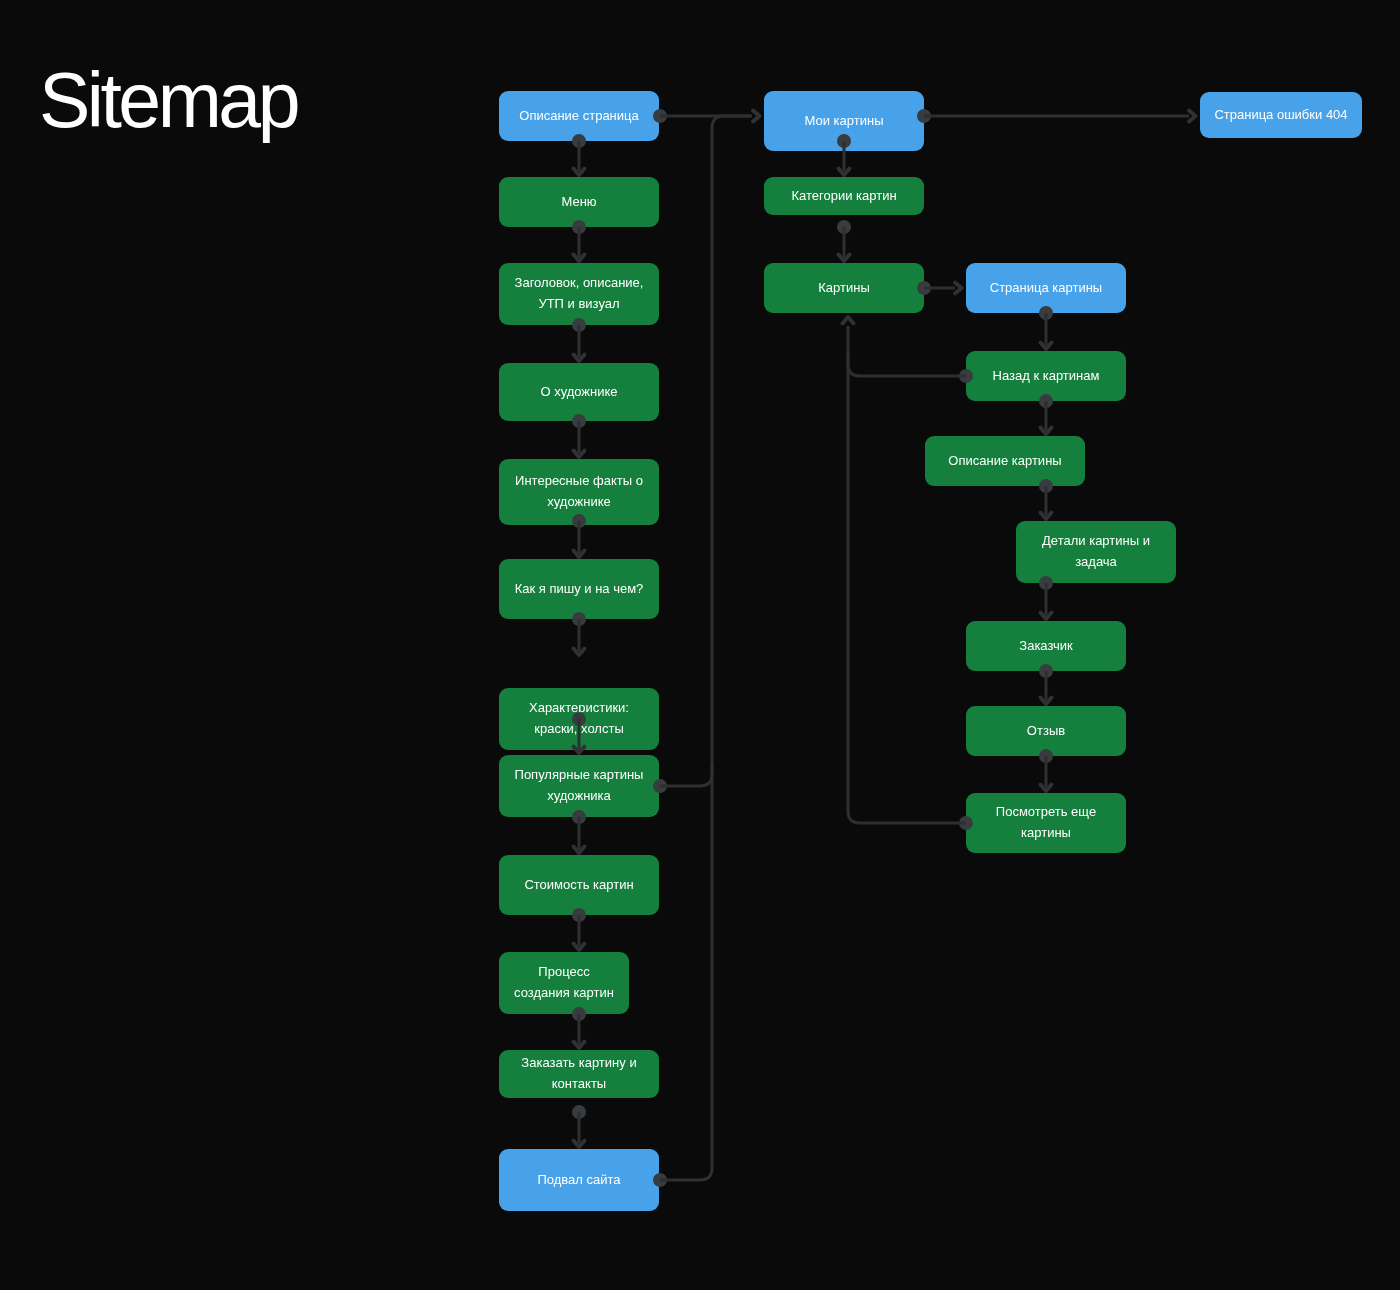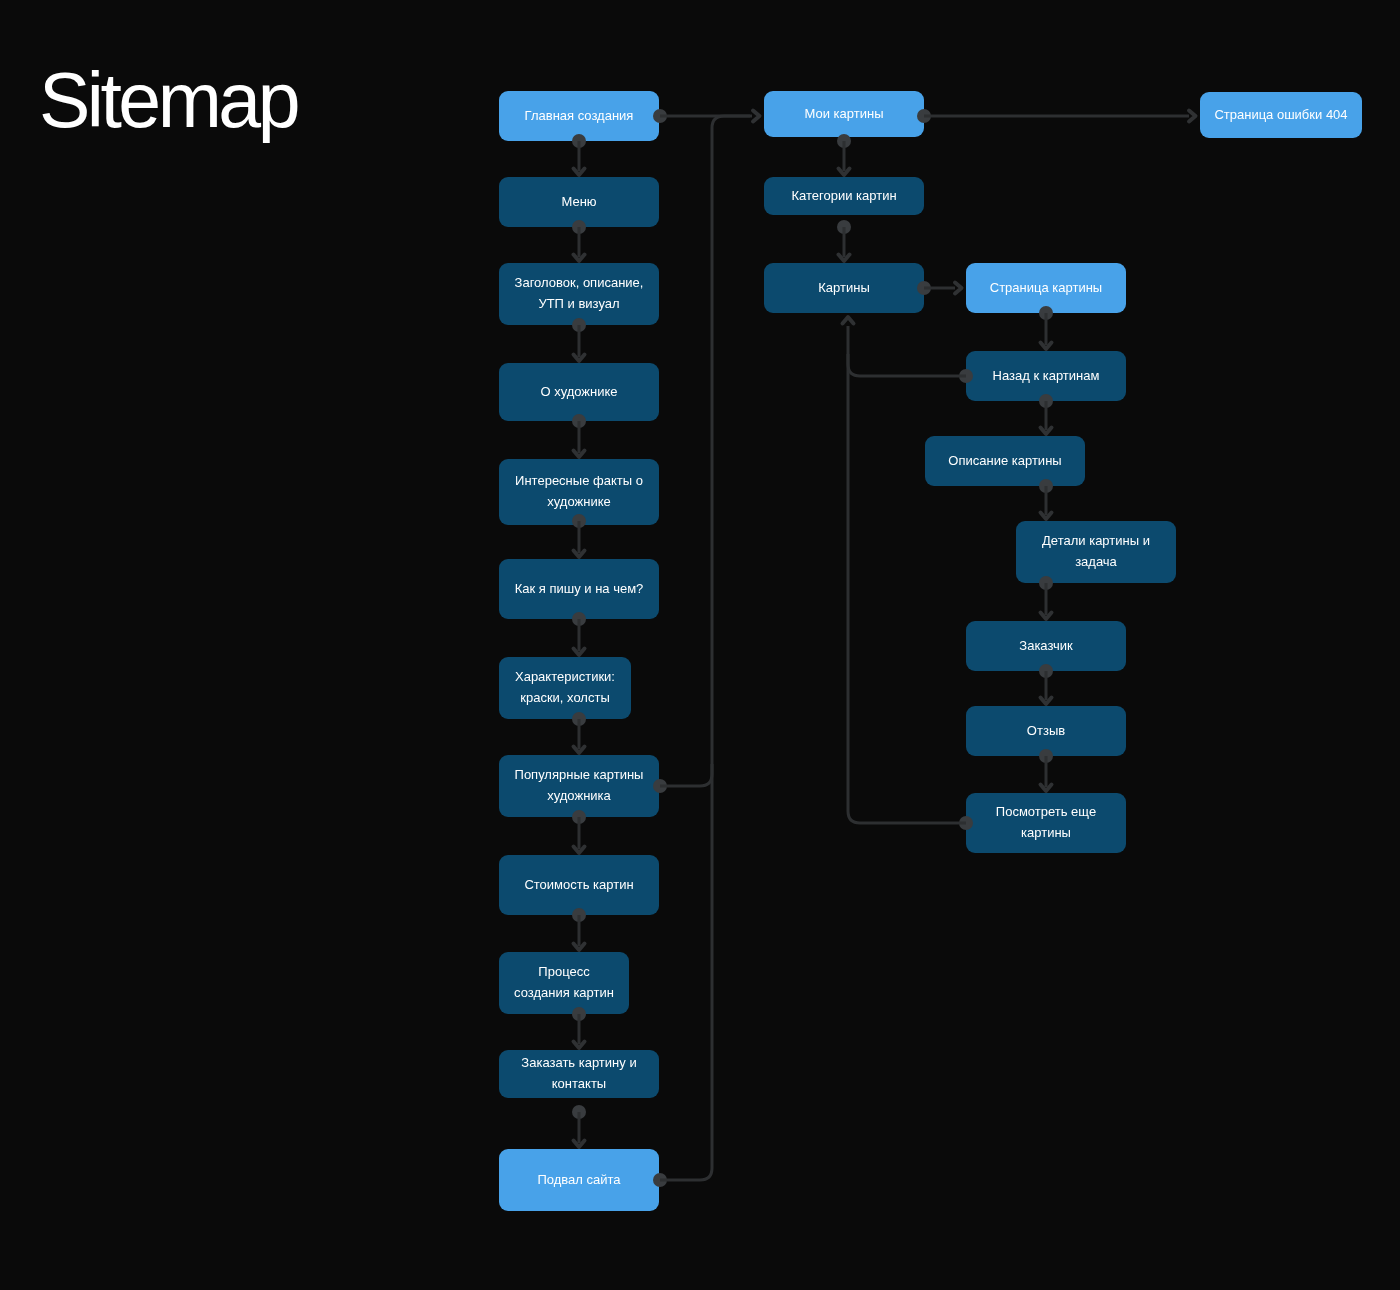--- a/index.html
+++ b/index.html
@@ -20,72 +20,72 @@
     position:absolute;
     border-radius:9px;
     display:flex; align-items:center; justify-content:center;
     text-align:center;
     color:#ffffff;
     font-size:13px; line-height:1.6;
     padding:0 10px; box-sizing:border-box;
     z-index:1;
   }
   .node.primary   { background:#48a2e9; }
-  .node.secondary { background:#0c4a6e; }
+  .node.secondary { background:#15803d; }
   svg.connectors {
     position:absolute; left:0; top:0; z-index:3;
     pointer-events:none;
   }
   .cl { stroke:#2d2f31; stroke-width:3; fill:none; }
   .ca { stroke:#2f3133; stroke-width:4; fill:none; stroke-linecap:round; stroke-linejoin:round; }
   .cd { fill:#393c3f; }
 </style>
 </head>
 <body>
 
 <div class="page-title">Sitemap</div>
 
 <div class="node primary" style="left:499px;top:91px;width:160px;height:50px">
-    <span>Главная создания</span>
+    <span>Описание страница</span>
   </div>
 <div class="node secondary" style="left:499px;top:177px;width:160px;height:50px">
     <span>Меню</span>
   </div>
 <div class="node secondary" style="left:499px;top:263px;width:160px;height:62px">
     <span>Заголовок, описание, УТП и визуал</span>
   </div>
 <div class="node secondary" style="left:499px;top:363px;width:160px;height:58px">
     <span>О художнике</span>
   </div>
 <div class="node secondary" style="left:499px;top:459px;width:160px;height:66px">
     <span>Интересные факты о художнике</span>
   </div>
 <div class="node secondary" style="left:499px;top:559px;width:160px;height:60px">
     <span>Как я пишу и на чем?</span>
   </div>
-<div class="node secondary" style="left:499px;top:657px;width:132px;height:62px">
+<div class="node secondary" style="left:499px;top:688px;width:160px;height:62px">
     <span>Характеристики: краски, холсты</span>
   </div>
 <div class="node secondary" style="left:499px;top:755px;width:160px;height:62px">
     <span>Популярные картины художника</span>
   </div>
 <div class="node secondary" style="left:499px;top:855px;width:160px;height:60px">
     <span>Стоимость картин</span>
   </div>
 <div class="node secondary" style="left:499px;top:952px;width:130px;height:62px">
     <span>Процесс создания картин</span>
   </div>
 <div class="node secondary" style="left:499px;top:1050px;width:160px;height:48px">
     <span>Заказать картину и контакты</span>
   </div>
 <div class="node primary" style="left:499px;top:1149px;width:160px;height:62px">
     <span>Подвал сайта</span>
   </div>
 
-<div class="node primary" style="left:764px;top:91px;width:160px;height:46px">
+<div class="node primary" style="left:764px;top:91px;width:160px;height:60px">
     <span>Мои картины</span>
   </div>
 <div class="node secondary" style="left:764px;top:177px;width:160px;height:38px">
     <span>Категории картин</span>
   </div>
 <div class="node secondary" style="left:764px;top:263px;width:160px;height:50px">
     <span>Картины</span>
   </div>
 
 <div class="node primary" style="left:966px;top:263px;width:160px;height:50px">

